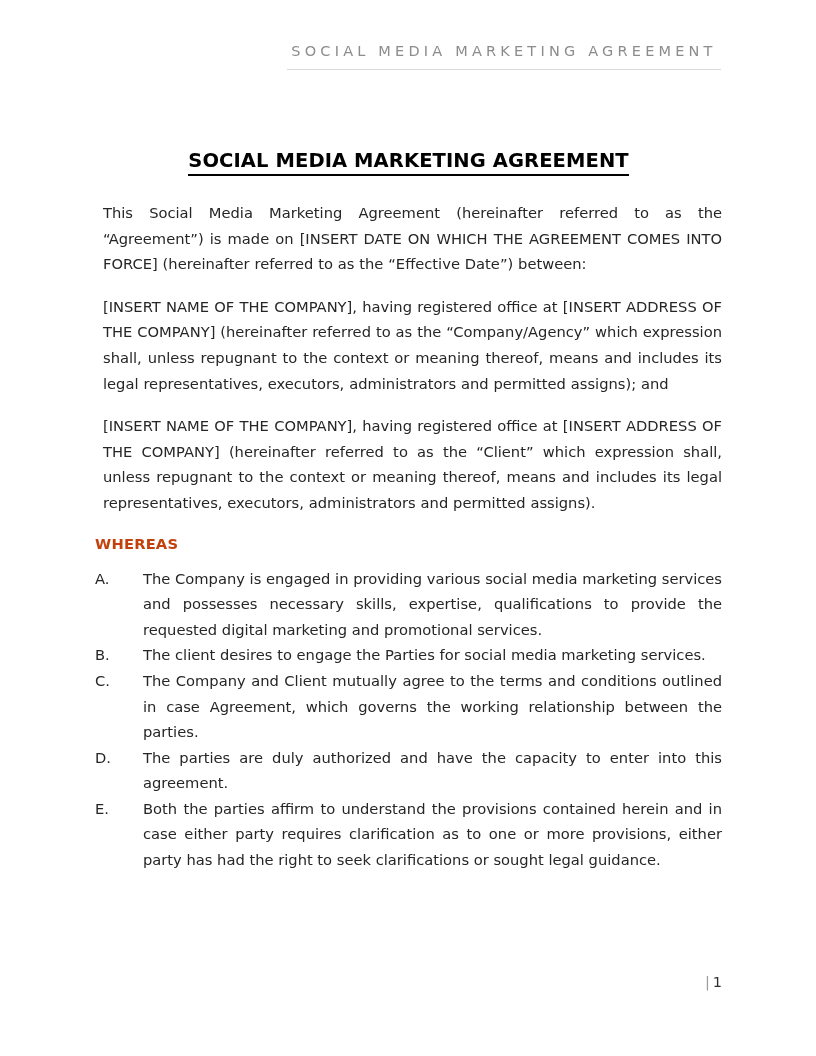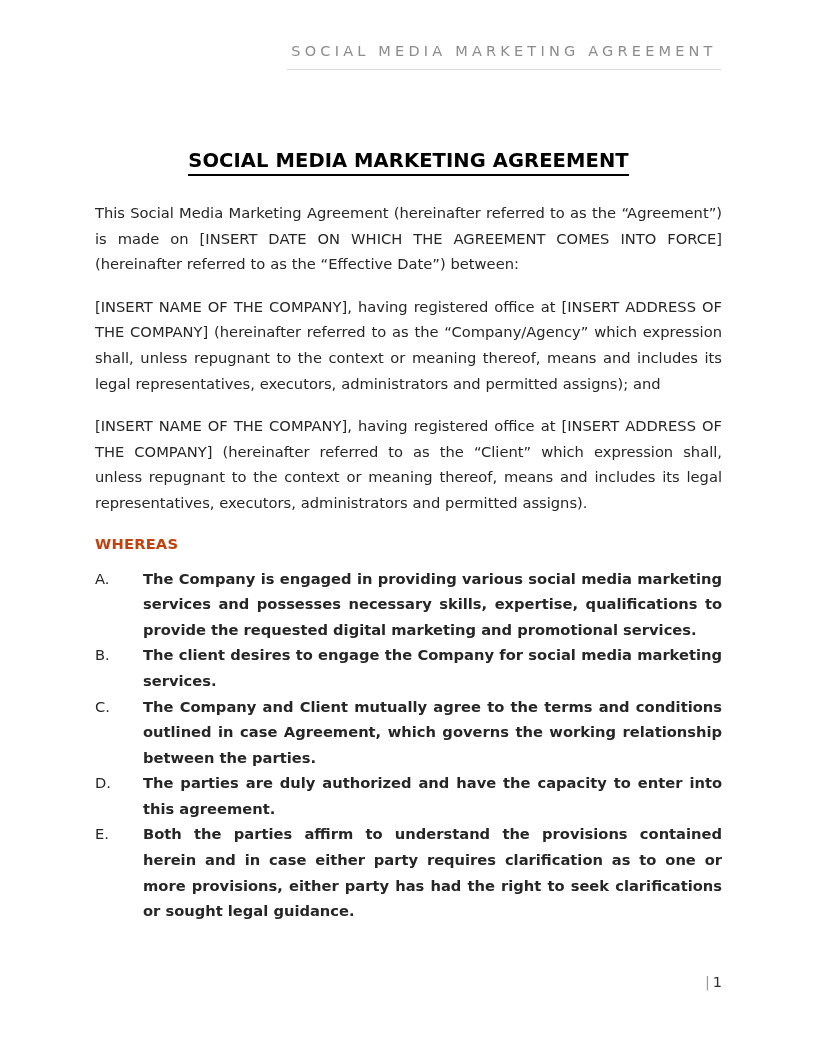--- a/index.html
+++ b/index.html
@@ -60,21 +60,21 @@
     letter-spacing: 0.1px;
     margin: 0 0 26px 0;
     line-height: 26px;
   }
   .doc-title span {
     border-bottom: 2.4px solid #000;
     padding-bottom: 2px;
   }
 
   p.para {
-    margin: 0 0 17px 0;
+    margin: 0 0 17px 8px;
     font-size: 14.7px;
     line-height: 25.6px;
     color: #262626;
     text-align: justify;
     text-justify: inter-word;
     word-spacing: 0.2px;
   }
 
   .whereas {
     margin: 7px 0 11px 0;
@@ -106,21 +106,20 @@
     left: 0;
     top: 0;
     width: 40px;
     text-align: left;
     color: #262626;
     font-size: 14.7px;
     line-height: 25.6px;
   }
   .lettered-text {
     display: block;
-    font-weight: bold;
   }
 
   
   .footer {
     position: absolute;
     left: 95px;
     width: 627px;
     top: 972px;
     text-align: right;
     font-size: 14.5px;
@@ -155,21 +154,21 @@
 
     <div class="whereas">WHEREAS</div>
 
     <ol class="lettered-list">
       <li class="lettered-item">
         <span class="lettered-marker">A.</span>
         <span class="lettered-text">The Company is engaged in providing various social media marketing services and possesses necessary skills, expertise, qualifications to provide the requested digital marketing and promotional services.</span>
       </li>
       <li class="lettered-item">
         <span class="lettered-marker">B.</span>
-        <span class="lettered-text">The client desires to engage the Company for social media marketing services.</span>
+        <span class="lettered-text">The client desires to engage the Parties for social media marketing services.</span>
       </li>
       <li class="lettered-item">
         <span class="lettered-marker">C.</span>
         <span class="lettered-text">The Company and Client mutually agree to the terms and conditions outlined in case Agreement, which governs the working relationship between the parties.</span>
       </li>
       <li class="lettered-item">
         <span class="lettered-marker">D.</span>
         <span class="lettered-text">The parties are duly authorized and have the capacity to enter into this agreement.</span>
       </li>
       <li class="lettered-item">

